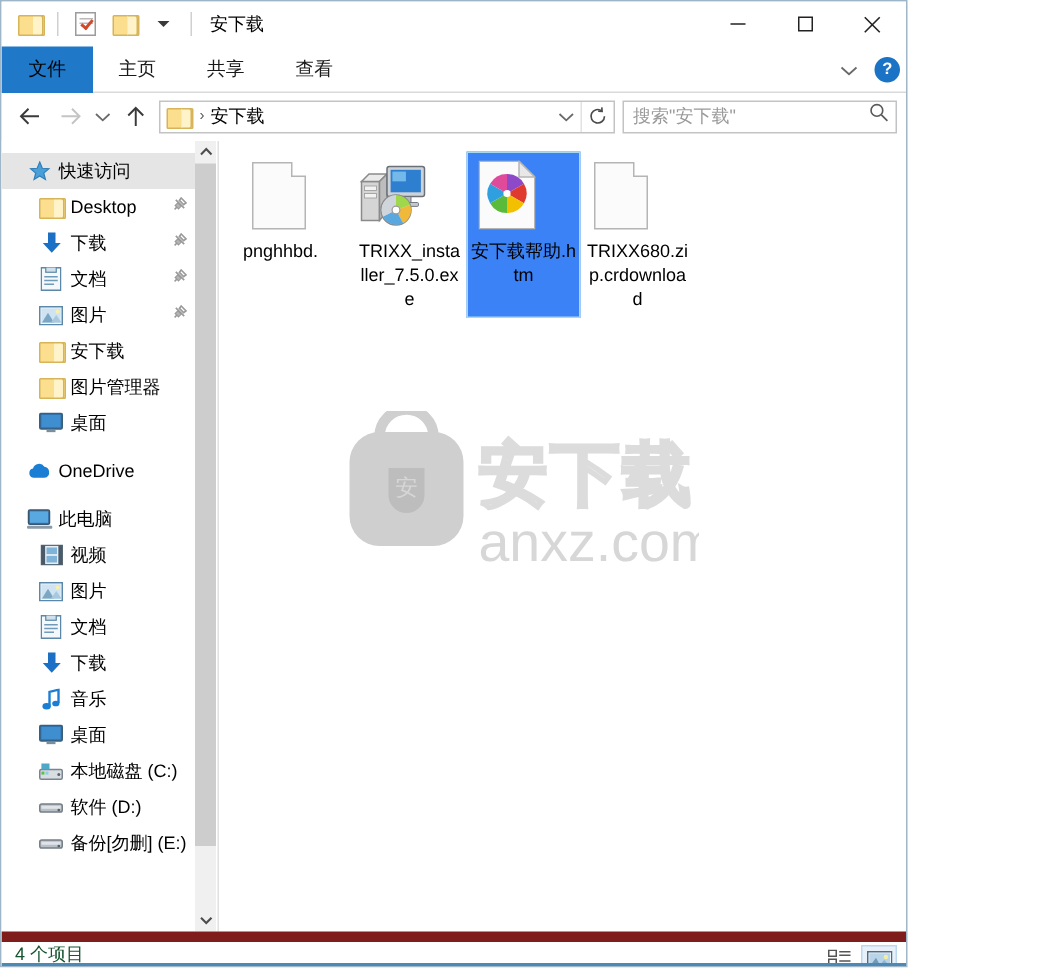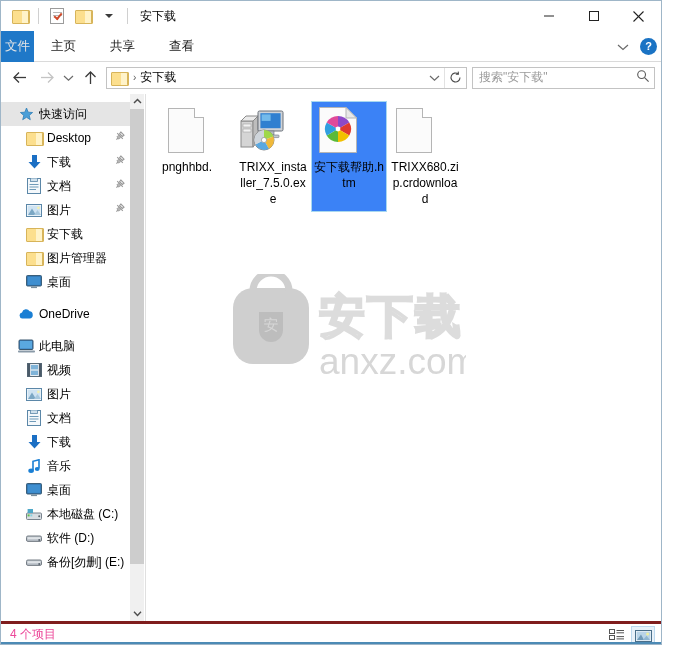--- a/index.html
+++ b/index.html
@@ -6,21 +6,21 @@
   html, body {
     margin: 0; padding: 0;
     width: 694px; height: 645px;
     overflow: hidden;
     background: #ffffff;
     font-family: "Liberation Sans", "DejaVu Sans", sans-serif;
     -webkit-font-smoothing: antialiased;
   }
   #window {
     position: relative;
-    width: 662px; height: 645px;
+    width: 605px; height: 645px;
     background: #ffffff;
     border: 1px solid #9fb6c8;
     overflow: hidden;
   }
 
   
   #titlebar {
     position: relative;
     height: 30px;
     background: #ffffff;
@@ -101,22 +101,22 @@
     display: flex; align-items: center; justify-content: center;
     padding: 0 17px;
     font-size: 12.5px;
     color: #1a1a1a;
     height: 31px;
     cursor: default;
     white-space: nowrap;
   }
   .tab.file {
     background: #1f78c8;
-    color: #e5e5e5;
-    padding: 0 4px;
+    color: #000000;
+    padding: 0 18px;
   }
   #ribbon-right {
     position: absolute; right: 4px; top: 0;
     height: 31px; display: flex; align-items: center; gap: 6px;
   }
   .chev {
     width: 22px; height: 22px; display: flex; align-items: center; justify-content: center;
   }
   .helpbtn {
     width: 17px; height: 17px; border-radius: 50%;
@@ -291,24 +291,24 @@
     border-left: 1px solid #b5b5b5;
     border-bottom: 1px solid #b5b5b5;
     background: #ffffff;
   }
 
   
   #statusbar {
     position: relative;
     height: 24px;
     background: #ffffff;
-    border-top: 3px solid #7f1d1d;
+    border-top: 7px solid #7f1d1d;
     display: flex; align-items: center;
     padding-left: 9px;
-    font-size: 12px; color: #ec4899;
+    font-size: 12px; color: #14532d;
   }
   #viewbtns {
     position: absolute; right: 6px; top: 0;
     height: 24px; display: flex; align-items: center; gap: 2px;
   }
   .viewbtn {
     width: 24px; height: 20px;
     display: flex; align-items: center; justify-content: center;
   }
   .viewbtn.active { background: #e8f1f9; border: 1px solid #bcd8ee; }

